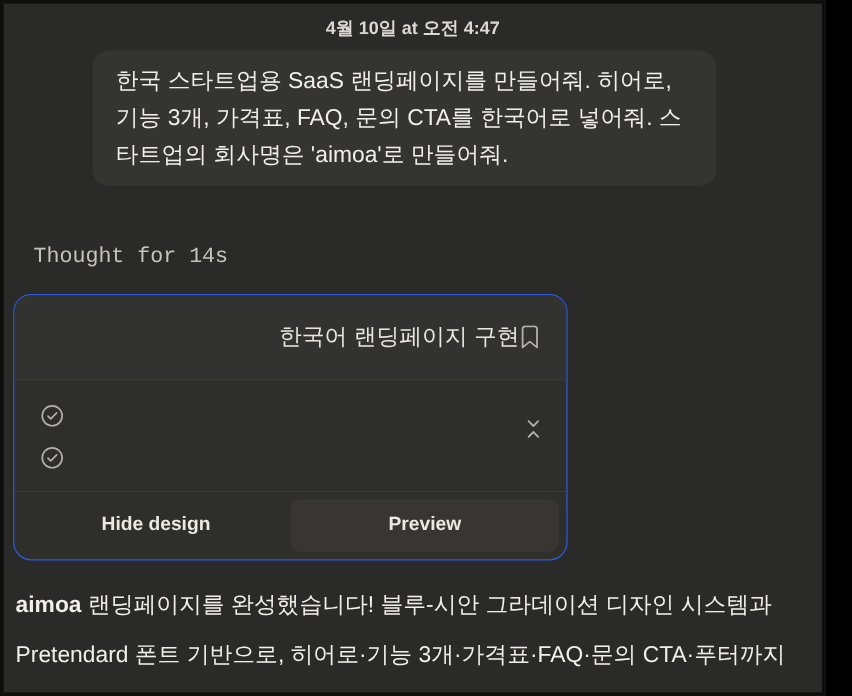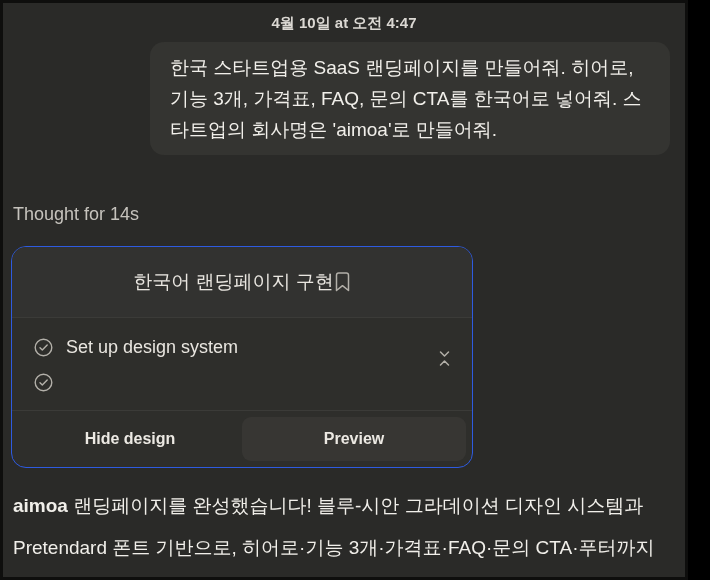--- a/index.html
+++ b/index.html
@@ -12,49 +12,49 @@
     color:var(--text-primary, #f1efea);
     overflow:hidden;
   }
   .timestamp {
     padding-top:11px;
     text-align:center;
     font-size:15px;
     font-weight:600;
     color:#dbd8d3;
   }
-  .user-row { display:flex; justify-content:flex-end; margin:9px 15px 0 0; }
+  .user-row { display:flex; justify-content:center; margin:9px 15px 0 0; }
   .user-bubble {
     max-width:520px;
     background:var(--bubble-bg, #343431);
     border-radius:14px;
     padding:10px 20px;
     font-size:19px;
     line-height:31px;
     color:var(--text-primary, #f1efea);
   }
   .thought {
-    margin:49px 0 0 10px;
+    margin:49px 0 0 25px;
     font-size:18px;
     color:var(--text-muted, #c6c3bd);
     background:none; border:none; padding:0;
     display:block; text-align:center; cursor:pointer;
-    font-family:Liberation Sans, sans-serif;
+    font-family:Liberation Mono, monospace;
   }
   .task-card {
     margin:21px 0 0 8px;
     width:462px;
     border:1.5px solid var(--card-border, #2e5be0);
     border-radius:15px;
     overflow:hidden;
     background:var(--card-body-bg, #2e2e2b);
   }
   .card-header {
     height:70px;
-    display:flex; align-items:center; justify-content:center;
+    display:flex; align-items:center; justify-content:flex-end;
     padding:0 22px;
     background:var(--card-header-bg, #323230);
   }
   .card-title { font-size:19px; font-weight:500; color:#e9e6e0; }
   .icon-btn { background:none; border:none; padding:0; cursor:pointer; display:flex; align-items:center; }
   .divider { height:1px; background:var(--divider, #3b3b38); }
   .card-body { position:relative; padding:15px 22px 14px; }
   .task-row { display:flex; align-items:center; height:28px; font-size:18px; color:#e9e6e0; }
   .task-row + .task-row { margin-top:7px; }
   .task-row .chk { margin-right:13px; display:flex; }
@@ -103,21 +103,20 @@
     <div class="divider"></div>
 
     <div class="card-body">
       <div class="task-row">
         <span class="chk">
           <svg width="19" height="19" viewBox="0 0 19 19" fill="none" stroke="#b3b0a9" stroke-width="1.4" stroke-linecap="round" stroke-linejoin="round">
             <circle cx="9.5" cy="9.5" r="8.3"></circle>
             <path d="M6 9.8 l2.3 2.3 L13.2 7"></path>
           </svg>
         </span>
-        <span>Set up design system</span>
       </div>
       <div class="task-row">
         <span class="chk">
           <svg width="19" height="19" viewBox="0 0 19 19" fill="none" stroke="#b3b0a9" stroke-width="1.4" stroke-linecap="round" stroke-linejoin="round">
             <circle cx="9.5" cy="9.5" r="8.3"></circle>
             <path d="M6 9.8 l2.3 2.3 L13.2 7"></path>
           </svg>
         </span>
       </div>
       <button class="icon-btn collapse-btn" aria-label="collapse">

